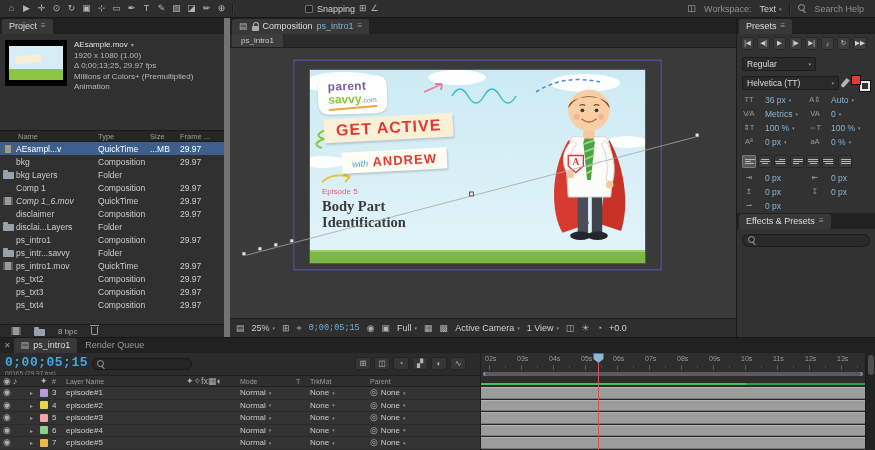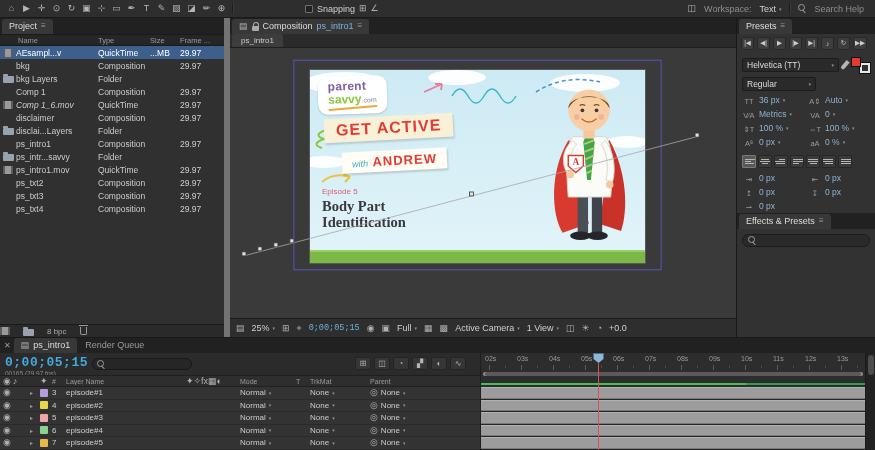--- a/index.html
+++ b/index.html
@@ -45,21 +45,21 @@
   .icw{width:16px;display:flex;justify-content:center;flex:none}
   .pname{width:82px;white-space:nowrap;overflow:hidden}
   .ptype{width:52px;white-space:nowrap}
   .psize{width:30px}
   .pframe{flex:1}
   .picon{display:inline-block}
   .picon.film{width:10px;height:8px;background:#9a9a9a;box-shadow:inset 2px 0 0 #5c5c5c,inset -2px 0 0 #5c5c5c}
   .picon.comp{width:9px;height:9px;background:linear-gradient(135deg,#c5c5d8 49%,#7e7ea2 51%);border-radius:1px}
   .picon.folder{width:11px;height:7px;background:#97a2ae;border-radius:1px;position:relative;margin-top:2px}
   .picon.folder::before{content:"";position:absolute;top:-2px;left:0;width:5px;height:2px;background:#97a2ae;border-radius:1px 1px 0 0}
-  .pfoot{height:13px;background:#2a2a2a;border-top:1px solid #1a1a1a;display:flex;align-items:center;gap:13px;padding:0 0;font-size:8px;color:#aaa}
+  .pfoot{height:13px;background:#2a2a2a;border-top:1px solid #1a1a1a;display:flex;align-items:center;gap:13px;padding:0 11px;font-size:8px;color:#aaa}
   .icon-trash{width:7px;height:8px;border:1px solid #999;border-top:none;border-radius:0 0 2px 2px;position:relative;display:inline-block}
   .icon-trash::before{content:"";position:absolute;top:-2px;left:-2px;right:-2px;height:1px;background:#999}
   
   .comp{position:absolute;left:230px;top:18px;width:507px;bottom:113px;background:#333;border-right:1px solid #191919}
   .compname{color:#7fb2d9}
   .icon-lock{width:7px;height:5px;background:#aaa;position:relative;margin-top:4px;border-radius:1px;display:inline-block}
   .icon-lock::before{content:"";position:absolute;width:4px;height:4px;border:1px solid #aaa;border-bottom:none;border-radius:3px 3px 0 0;left:1px;top:-4px}
   .viewerstrip{height:14px;background:#2b2b2b;display:flex;align-items:flex-end;padding-left:2px;border-bottom:1px solid #1f1f1f}
   .vtab{background:#3d3d3d;font-size:8px;color:#ccc;padding:2px 9px;border-radius:2px 2px 0 0}
   .canvas{position:absolute;left:0;right:0;top:30px;bottom:19px;background:#3a3a3a;overflow:hidden}
@@ -87,21 +87,21 @@
   .sbar{position:absolute;left:0;right:0;bottom:0;height:19px;background:#2e2e2e;border-top:1px solid #1c1c1c;display:flex;align-items:center;gap:7px;padding:0 6px;font-size:8px;color:#bbb}
   .tc{color:#6fb0d9;font-family:"Liberation Mono",monospace;font-size:8.5px}
   
   .rightcol{position:absolute;left:737px;top:18px;right:0;bottom:113px;background:#323232;display:flex;flex-direction:column}
   .pvbtns{height:18px;display:flex;align-items:center;gap:3px;padding:0 4px;background:#323232}
   .pbtn{min-width:13px;height:13px;background:#3d3d3d;border:1px solid #282828;border-radius:2px;color:#ccc;font-size:6.5px;display:flex;align-items:center;justify-content:center;padding:0 1px}
   .pc-body{padding:3px 0}
   .crow{display:flex;align-items:center;padding:2px 5px;gap:4px}
   .csel{flex:1;height:14px;background:#2a2a2a;border:1px solid #1c1c1c;border-radius:2px;font-size:8.5px;color:#ddd;display:flex;align-items:center;padding:0 4px;justify-content:space-between;overflow:hidden;white-space:nowrap}
   .csel::after{content:"▾";font-size:5px;color:#8f8f8f}
-  .half{width:50%;display:flex;gap:3px;align-items:flex-end}
+  .half{width:50%;display:flex;gap:9px;align-items:center}
   .ci{color:#9a9a9a;font-size:7.5px;min-width:14px;text-align:center}
   .hot{color:#8cb4d2;font-size:8.5px}
   .icon-dropper{width:4px;height:10px;background:#b5b5b5;transform:rotate(40deg);border-radius:0 0 2px 2px;flex:none}
   .sw{width:19px;height:16px;position:relative;flex:none}
   .swf{position:absolute;left:0;top:0;width:10px;height:10px;background:#e23b33;border:1px solid #111}
   .sws{position:absolute;right:0;bottom:0;width:10px;height:10px;border:2px solid #e8e8e8;background:#323232;box-shadow:0 0 0 1px #111}
   .aligns{display:flex;gap:2px;padding:3px 5px}
   .abtn{width:14px;height:13px;background:#3a3a3a;border:1px solid #262626;border-radius:1px;display:flex;flex-direction:column;justify-content:center;gap:1px;padding:2px}
   .abtn i{height:1px;background:#b5b5b5;display:block}
   .abtn.sel{background:#585858;border-color:#7a7a7a}
@@ -185,20 +185,32 @@
     </div>
   </div>
 
   <div class="project">
     <div class="tabstrip">
       <div class="tab">
         <span>Project</span>
         <span class="ic mi" data-glyph="≡"></span>
       </div>
     </div>
+    <div class="pinfo">
+      <div class="thumb">
+          <div class="thumb-img"></div>
+        </div>
+      <div class="pmeta">
+        <div class="pm-name">AEsample.mov</div>
+        <div>1920 x 1080 (1.00)</div>
+        <div>Δ 0;00;13;25, 29.97 fps</div>
+        <div>Millions of Colors+ (Premultiplied)</div>
+        <div>Animation</div>
+      </div>
+    </div>
     <div class="phead">
       <span class="hc-name">Name</span>
       <span class="hc-type">Type</span>
       <span class="hc-size">Size</span>
       <span class="hc-frame">Frame ...</span>
     </div>
     <div class="prows" id="prows">
         <div class="prow sel">
           <span class="icw">
             <span class="picon film"></span>
@@ -448,33 +460,33 @@
         <span class="pbtn">▶</span>
         <span class="pbtn">|▶</span>
         <span class="pbtn">▶|</span>
         <span class="pbtn">♪</span>
         <span class="pbtn">↻</span>
         <span class="pbtn">▶▶</span>
       </div>
 
     <div class="pc-body">
       <div class="crow">
+        <span class="csel" style="max-width:74px">
+            <span>Regular</span>
+          </span>
+      </div>
+      <div class="crow">
         <span class="csel">
             <span>Helvetica (TT)</span>
           </span>
         <span class="icon-dropper"></span>
         <span class="sw">
           <span class="sws"></span>
           <span class="swf"></span>
         </span>
-      </div>
-      <div class="crow">
-        <span class="csel" style="max-width:74px">
-            <span>Regular</span>
-          </span>
       </div>
       <div class="crow">
         <span class="half">
             <span class="ic ci" data-glyph="TT"></span>
             <span class="hot dd">36 px</span>
           </span>
         <span class="half">
             <span class="ic ci" data-glyph="A⇕"></span>
             <span class="hot dd">Auto</span>
           </span>

